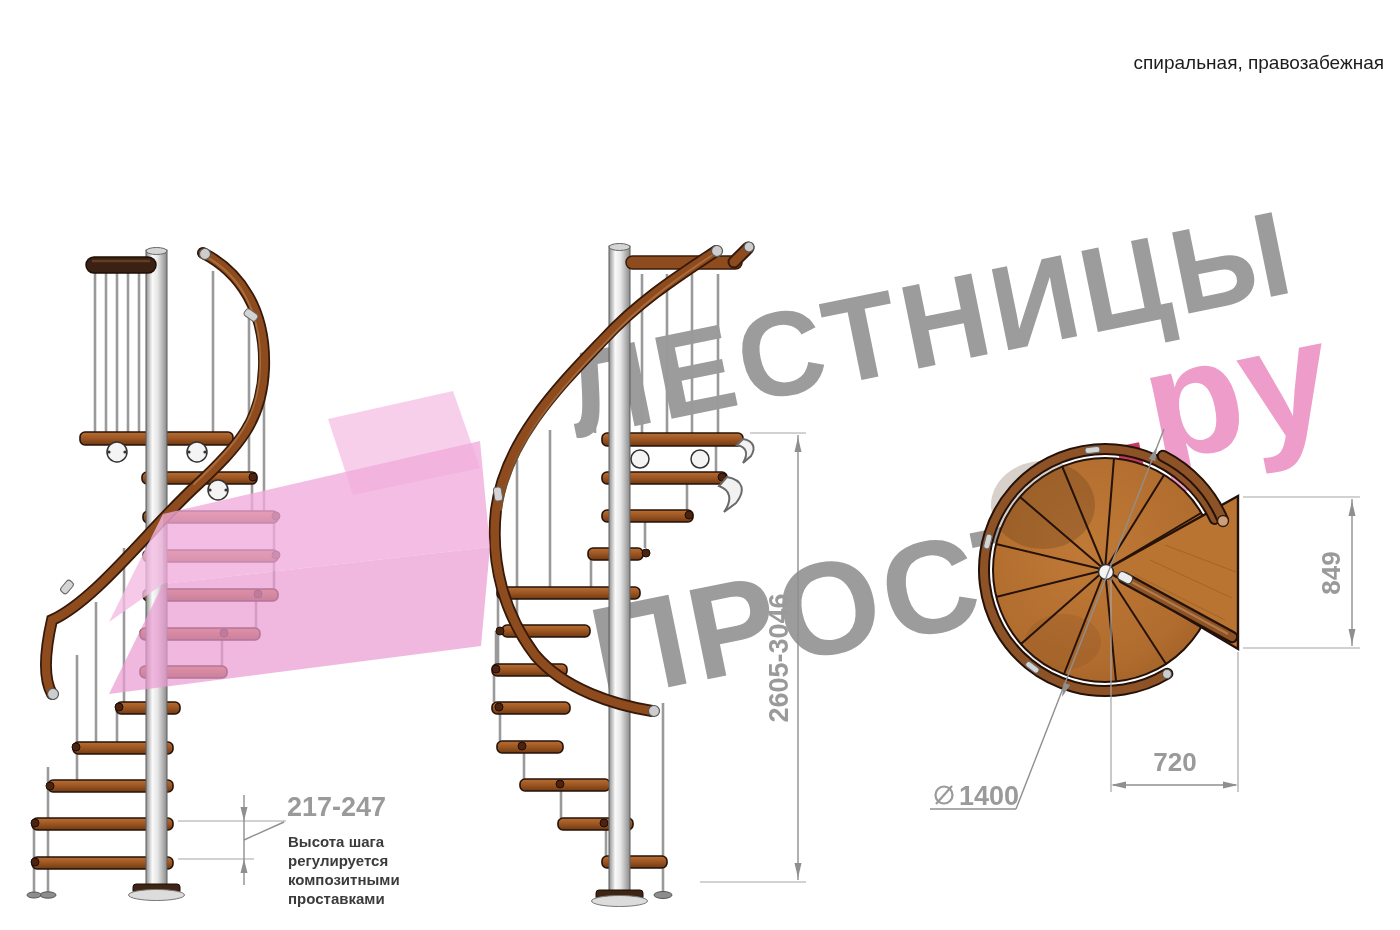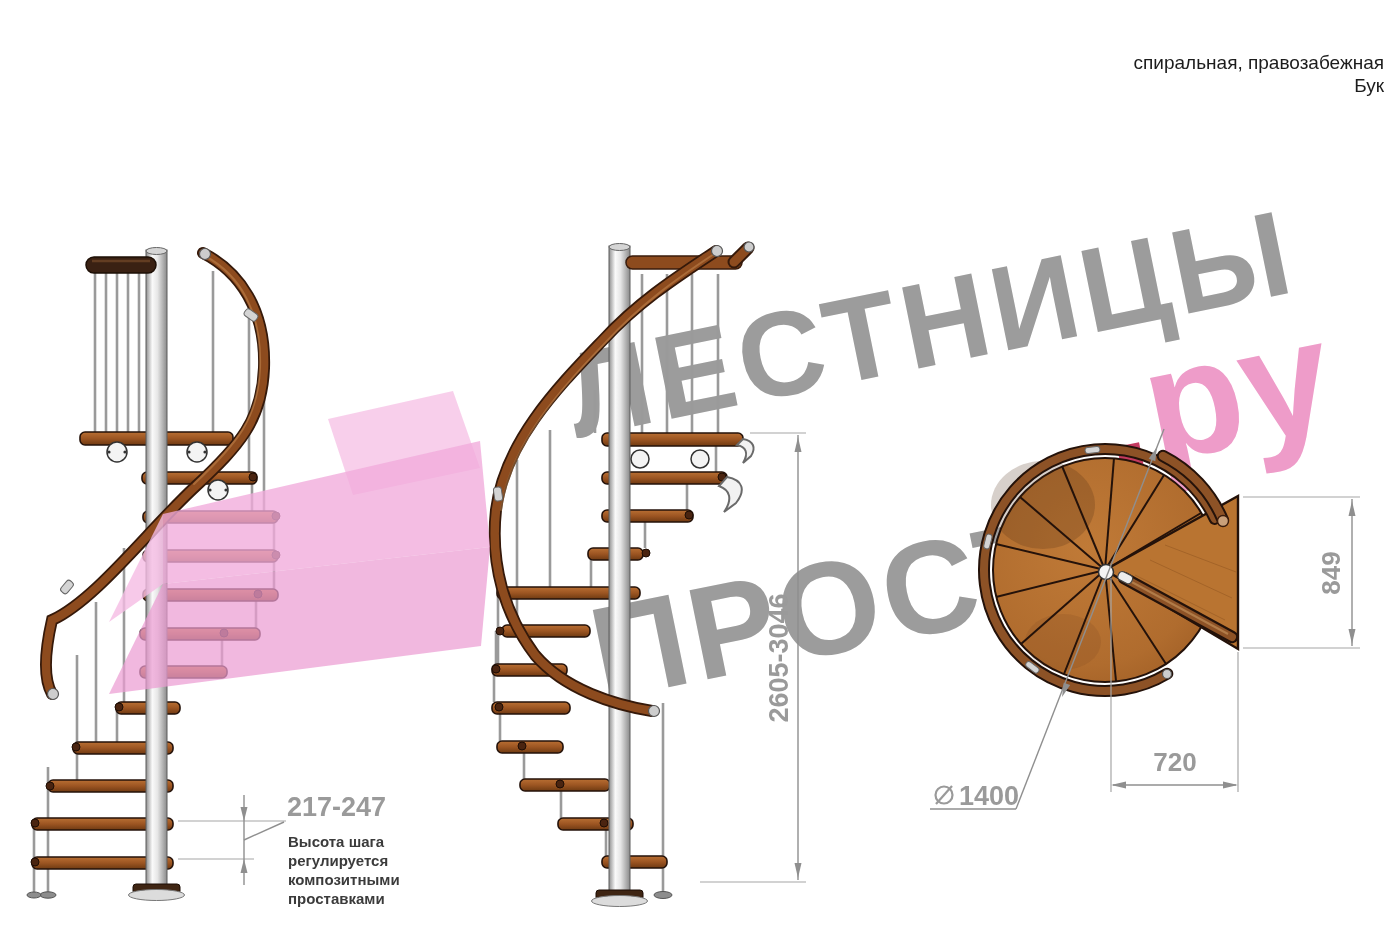--- a/index.html
+++ b/index.html
@@ -320,16 +320,15 @@
         <polygon class="ah" points="1062,697 1070.2,685.1 1063.7,682.7"></polygon>
         <circle cx="944" cy="795" r="8.5" fill="none" stroke="#9a9a9a" stroke-width="2.2"></circle>
         <line x1="936" y1="804" x2="952" y2="786" stroke="#9a9a9a" stroke-width="2.2"></line>
         <text class="dimnum" x="959" y="805">1400</text>
       </g>
     </g>
   </svg>
 
   <div id="header">
     <div>спиральная, правозабежная</div>
-    <div>Бук</div>
   </div>
 
 </div>
 
 </body></html>

